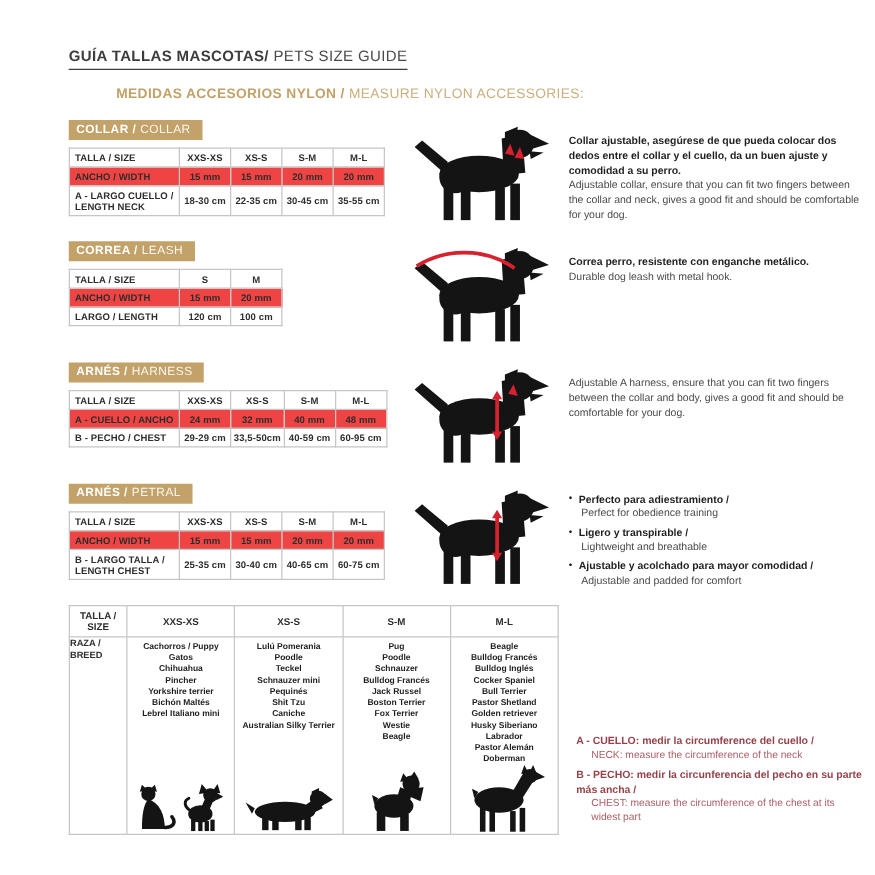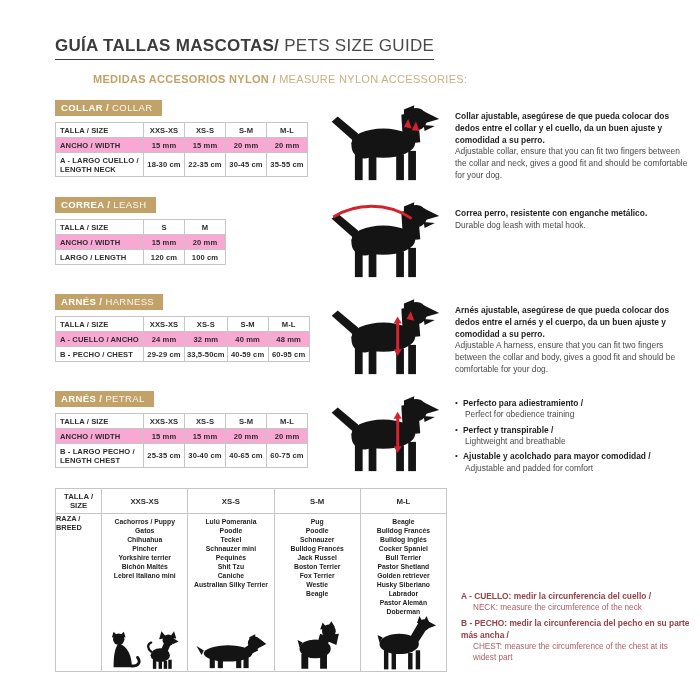--- a/index.html
+++ b/index.html
@@ -1,37 +1,37 @@
 <!DOCTYPE html>
 <html><head>
 <meta charset="utf-8">
 <style>
   * { margin:0; padding:0; box-sizing:border-box; }
   html,body { width:700px; height:700px; background:#ffffff; font-family:"Liberation Sans", sans-serif; color:#2d2d2d; overflow:hidden; }
   .content { padding:36px 10px 0 55px; }
 
   
-  .title { display:inline-block; font-size:17px; font-weight:bold; letter-spacing:.3px; color:#3c3c3c;
+  .title { display:inline-block; font-size:12px; font-weight:bold; letter-spacing:.3px; color:#3c3c3c;
            border-bottom:1.5px solid #3c3c3c; padding-bottom:3px; margin-bottom:13px; }
   .title .light { font-weight:normal; color:#4a4a4a; }
   .subtitle { font-size:11px; font-weight:bold; color:#c2a268; letter-spacing:.3px; margin-bottom:12px;padding-left:38px; }
   .subtitle .light { font-weight:normal; opacity:.85; }
 
   
   .section { display:grid; grid-template-columns:260px 128px 1fr; column-gap:6px; margin-bottom:7px; align-items:start; }
   .badge { display:inline-block; background:#c2a268; color:#fff; font-size:9.5px; font-weight:bold;
            letter-spacing:.4px; padding:2px 9px 3px 6px; margin-bottom:6px; }
   .badge .light { font-weight:normal; opacity:.92; }
 
   table.size { border-collapse:collapse; background:#fff; }
   table.size th, table.size td { border:1px solid #c6c6c6; font-size:7.6px; padding:2.5px 2px; text-align:center;
            color:#2d2d2d; font-weight:bold; letter-spacing:.1px; }
   table.size .lab { text-align:left; padding-left:4px; width:88px; }
   table.size td, table.size th { min-width:41px; }
-  tr.shaded td { background:#f9a8d4; }
+  tr.shaded td { background:#ef4444; }
 
   .col-dog svg { display:block; margin:4px auto 0; }
 
   .desc { font-size:8.4px; line-height:1.4; max-width:268px; margin-top:14px; }
   .desc .es { display:block; font-weight:bold; color:#1f1f1f; }
   .desc .en { display:block; font-weight:normal; color:#4a4a4a; }
 
   ul.bullets { list-style:none; max-width:268px; margin-top:10px; }
   ul.bullets li { position:relative; padding-left:8px; margin-bottom:4px; font-size:8.4px; line-height:1.35; }
   ul.bullets li::before { content:"•"; position:absolute; left:0; top:0; font-size:8px; color:#1f1f1f; }
@@ -251,21 +251,20 @@
         <use href="#dog-side"></use>
         <g fill="#D6212E">
           <polygon points="90,28 95,19 99,30"></polygon>
           <rect x="78" y="32" width="3.5" height="32"></rect>
           <polygon points="75,33 79.7,25 84.5,33"></polygon>
           <polygon points="75,63 79.7,71 84.5,63"></polygon>
         </g>
       </svg>
     </div>
     <p class="desc">
-      <span class="es">Arnés ajustable, asegúrese de que pueda colocar dos dedos entre el arnés y el cuerpo, da un buen ajuste y comodidad a su perro.</span>
       <span class="en">Adjustable A harness, ensure that you can fit two fingers between the collar and body, gives a good fit and should be comfortable for your dog.</span>
     </p>
   </div>
 
   <div class="section">
     <div>
       <div class="badge"><span>ARNÉS / </span><span class="light">PETRAL</span></div>
       <table class="size">
         <tbody>
           <tr>
@@ -276,21 +275,21 @@
             <th>M-L</th>
           </tr>
           <tr class="shaded">
             <td class="lab">ANCHO / WIDTH</td>
             <td>15 mm</td>
             <td>15 mm</td>
             <td>20 mm</td>
             <td>20 mm</td>
           </tr>
           <tr>
-            <td class="lab">B - LARGO PECHO / LENGTH CHEST</td>
+            <td class="lab">B - LARGO TALLA / LENGTH CHEST</td>
             <td>25-35 cm</td>
             <td>30-40 cm</td>
             <td>40-65 cm</td>
             <td>60-75 cm</td>
           </tr>
         </tbody>
       </table>
     </div>
     <div class="col-dog">
       <svg width="118" height="86" viewBox="0 0 130 100">
@@ -301,21 +300,21 @@
           <polygon points="75,63 79.7,71 84.5,63"></polygon>
         </g>
       </svg>
     </div>
     <ul class="bullets">
       <li>
         <span class="es">Perfecto para adiestramiento /</span>
         <span class="en">Perfect for obedience training</span>
       </li>
       <li>
-        <span class="es">Perfect y transpirable /</span>
+        <span class="es">Ligero y transpirable /</span>
         <span class="en">Lightweight and breathable</span>
       </li>
       <li>
         <span class="es">Ajustable y acolchado para mayor comodidad /</span>
         <span class="en">Adjustable and padded for comfort</span>
       </li>
     </ul>
   </div>
 
   <div class="bottom">
@@ -399,21 +398,21 @@
                   <use href="#dober"></use>
                 </svg>
             </div>
           </td>
         </tr>
       </tbody>
     </table>
 
     <div class="footnotes">
       <div class="fn">
-        <span class="fn-es">A - CUELLO: medir la circunferencia del cuello /</span>
+        <span class="fn-es">A - CUELLO: medir la circumference del cuello /</span>
         <span class="fn-en">NECK: measure the circumference of the neck</span>
       </div>
       <div class="fn">
         <span class="fn-es">B - PECHO: medir la circunferencia del pecho en su parte más ancha /</span>
         <span class="fn-en">CHEST: measure the circumference of the chest at its widest part</span>
       </div>
     </div>
   </div>
 
 </div>

